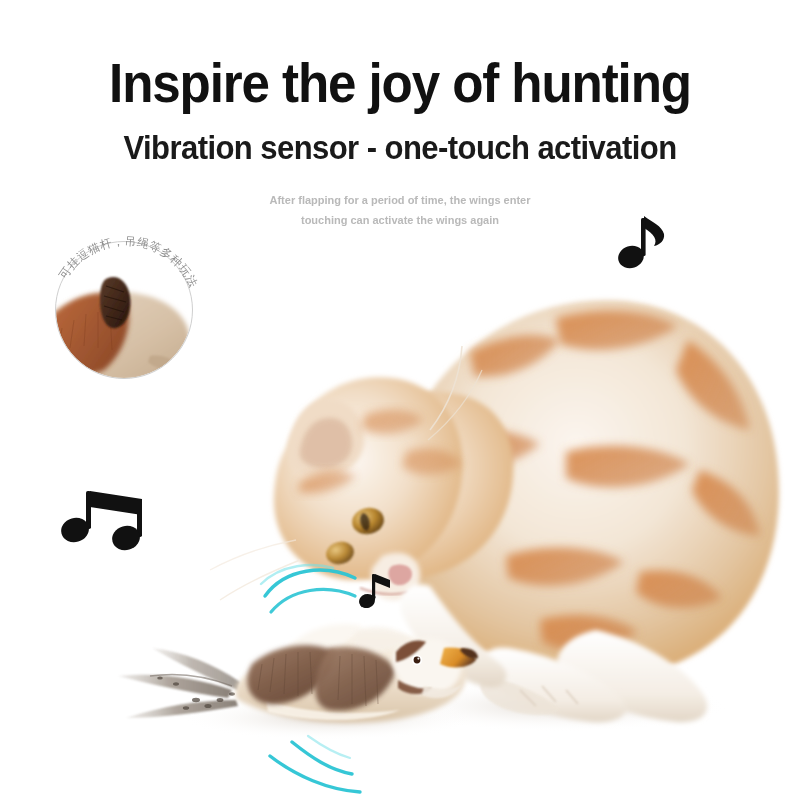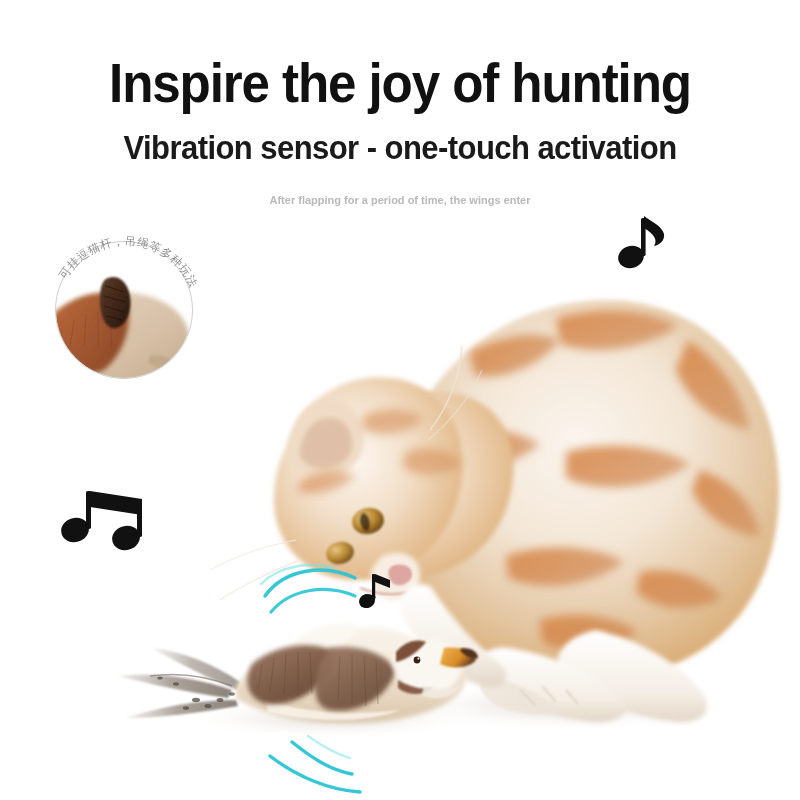--- a/index.html
+++ b/index.html
@@ -444,15 +444,16 @@
       </text>
     </svg>
   </div>
 
   <div class="headline">Inspire the joy of hunting</div>
 
   <div class="subtitle">Vibration sensor - one-touch activation</div>
 
   <div class="bodycopy">
     <div>After flapping for a period of time, the wings enter</div>
+    <div>touching can activate the wings again</div>
   </div>
 
 </div>
 
 </body></html>

